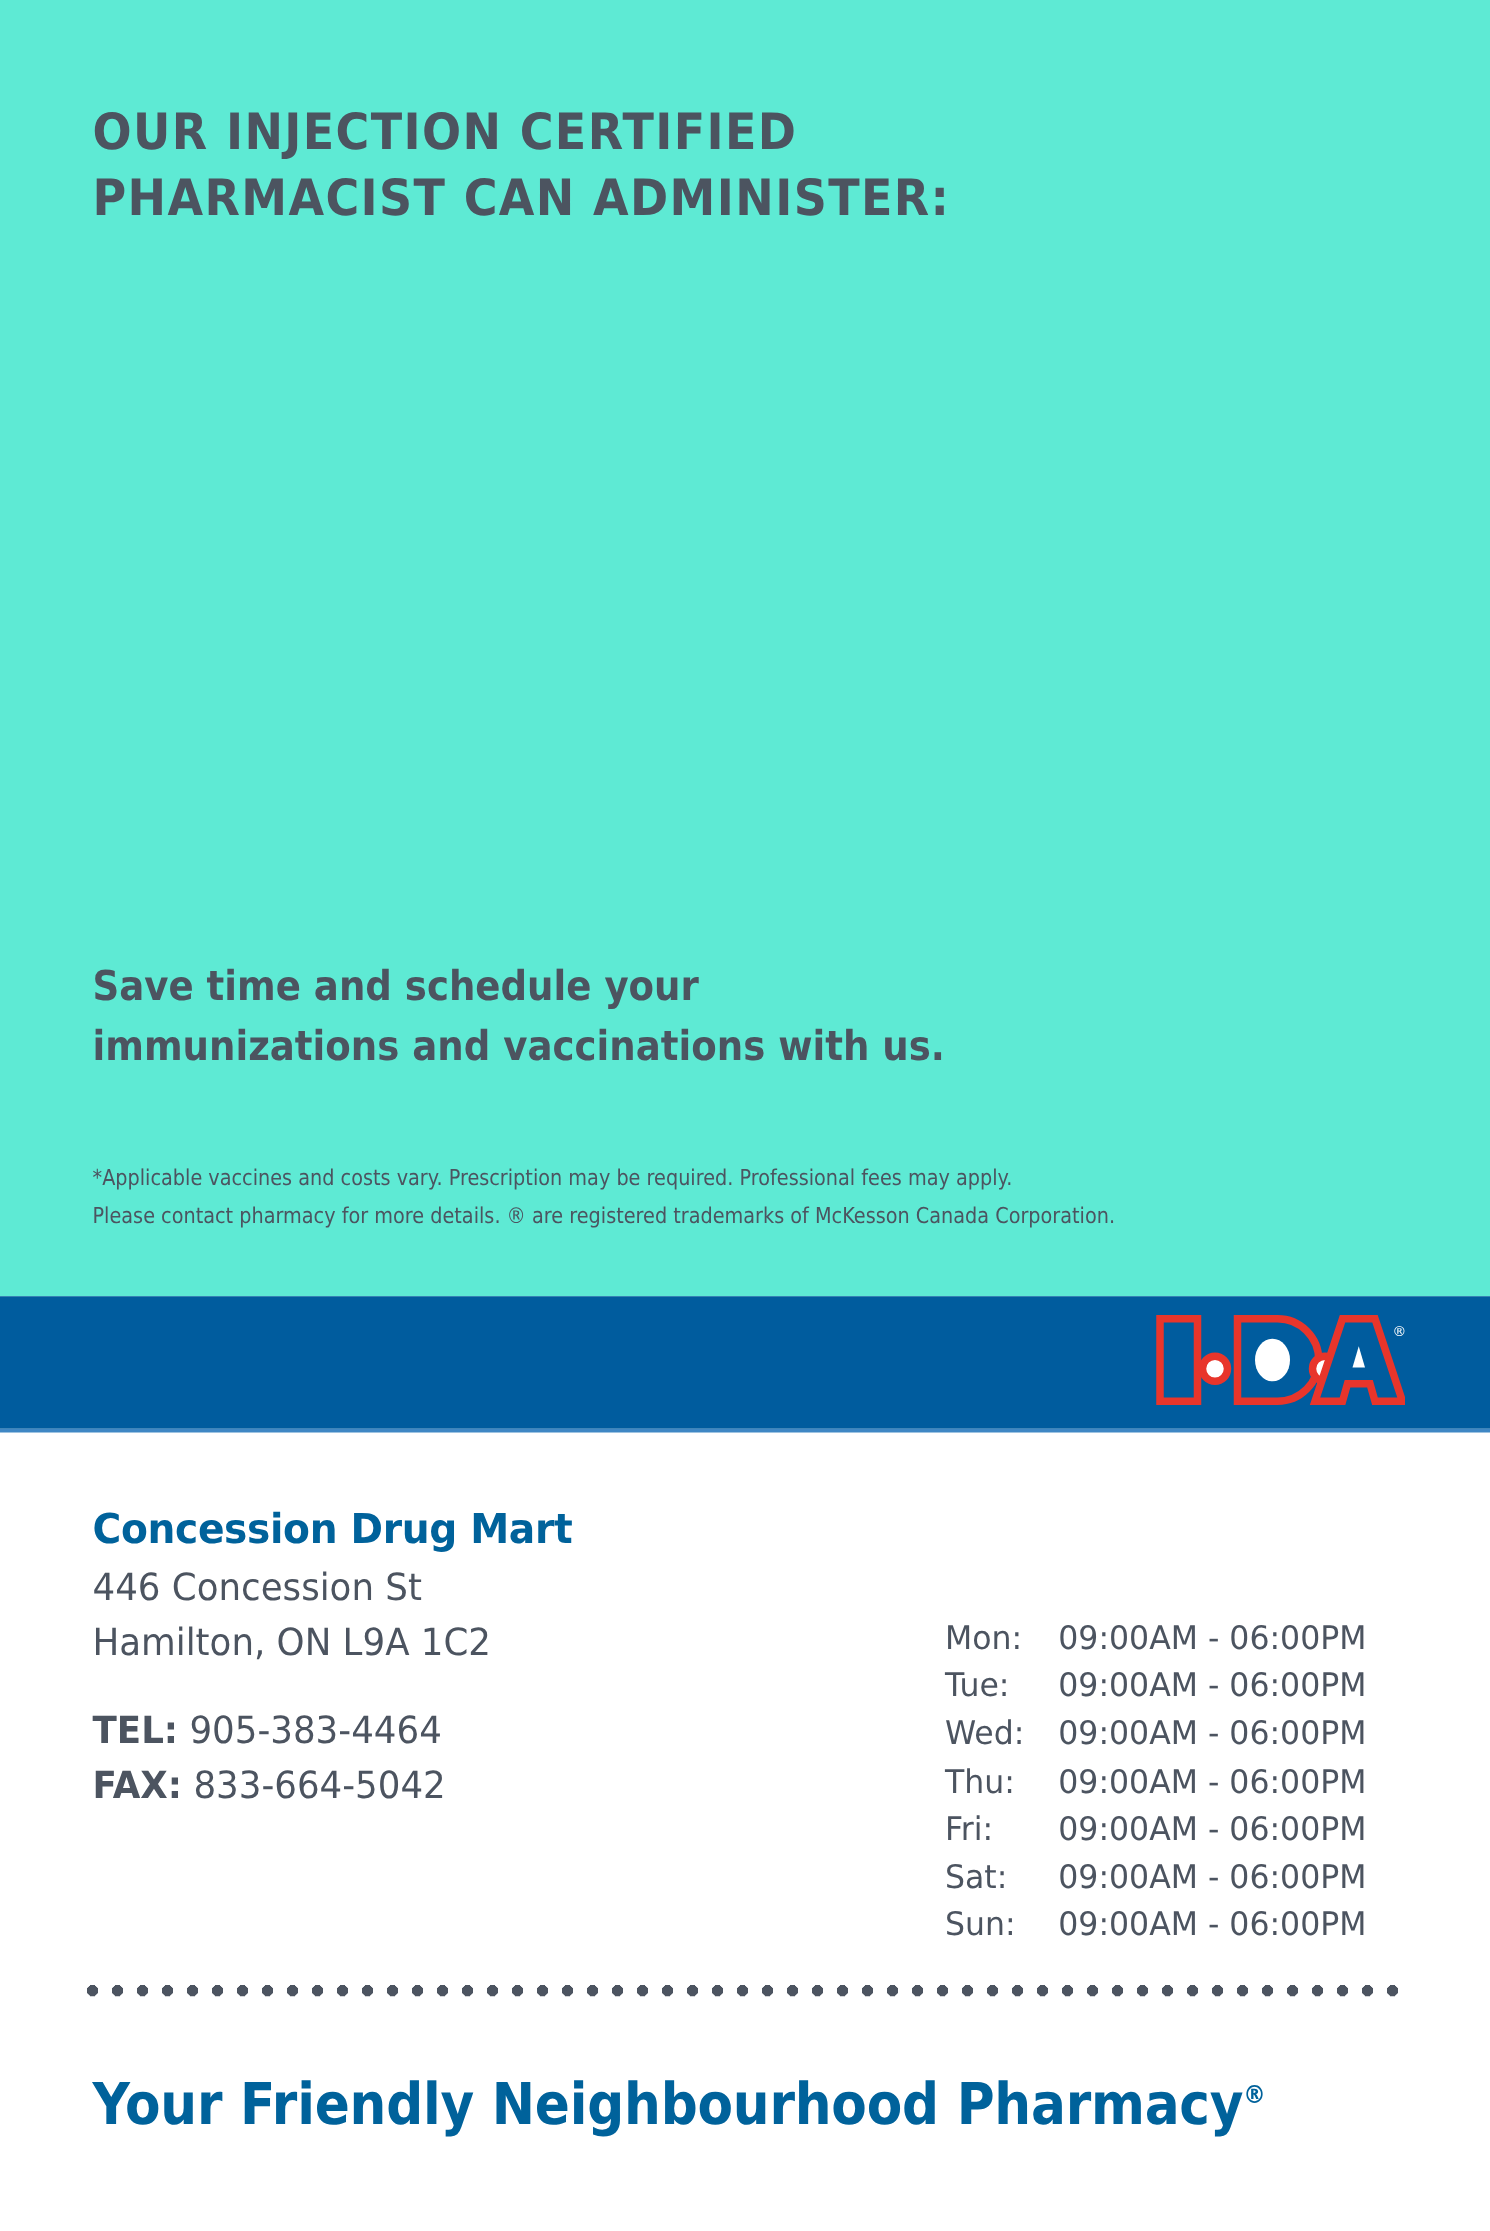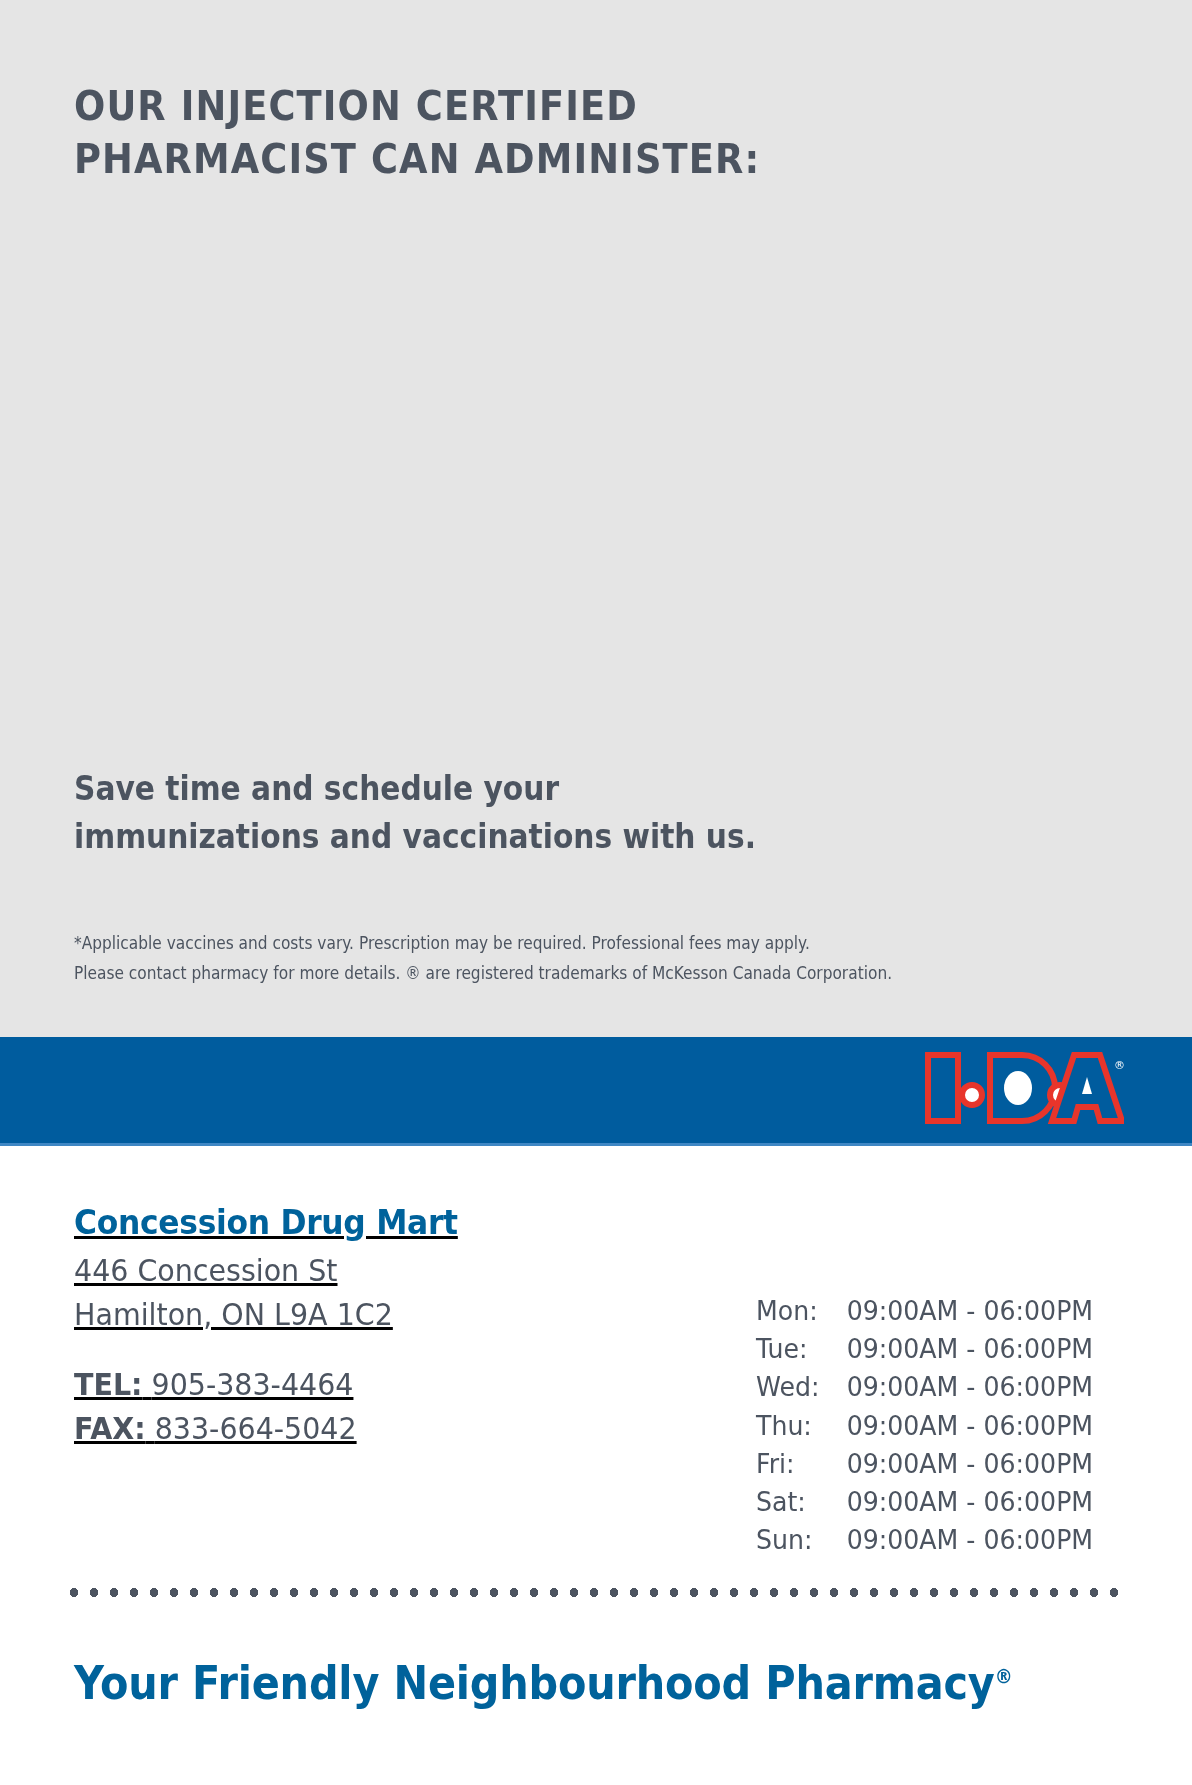--- a/index.html
+++ b/index.html
@@ -16,21 +16,21 @@
     position: relative;
   }
 
   
   .top-panel {
     position: absolute;
     left: 0;
     top: 0;
     width: 1192px;
     height: 1037px;
-    background: #e5e5e5;
+    background: #5eead4;
   }
 
   .headline {
     position: absolute;
     left: 74px;
     top: 80px;
     width: 900px;
     font-family: "DejaVu Sans", sans-serif;
     font-size: 40px;
     font-weight: bold;
@@ -97,21 +97,20 @@
     width: 200px;
     height: 84px;
   }
 
   
   .store-block {
     position: absolute;
     left: 74px;
     top: 1203px;
     width: 560px;
-    text-decoration: underline;
   }
   .store-name {
     font-family: "DejaVu Sans", sans-serif;
     font-size: 33px;
     font-weight: bold;
     color: #00629b;
     line-height: 1.2;
     letter-spacing: -0.3px;
     transform: scaleX(0.95);
     transform-origin: left top;

